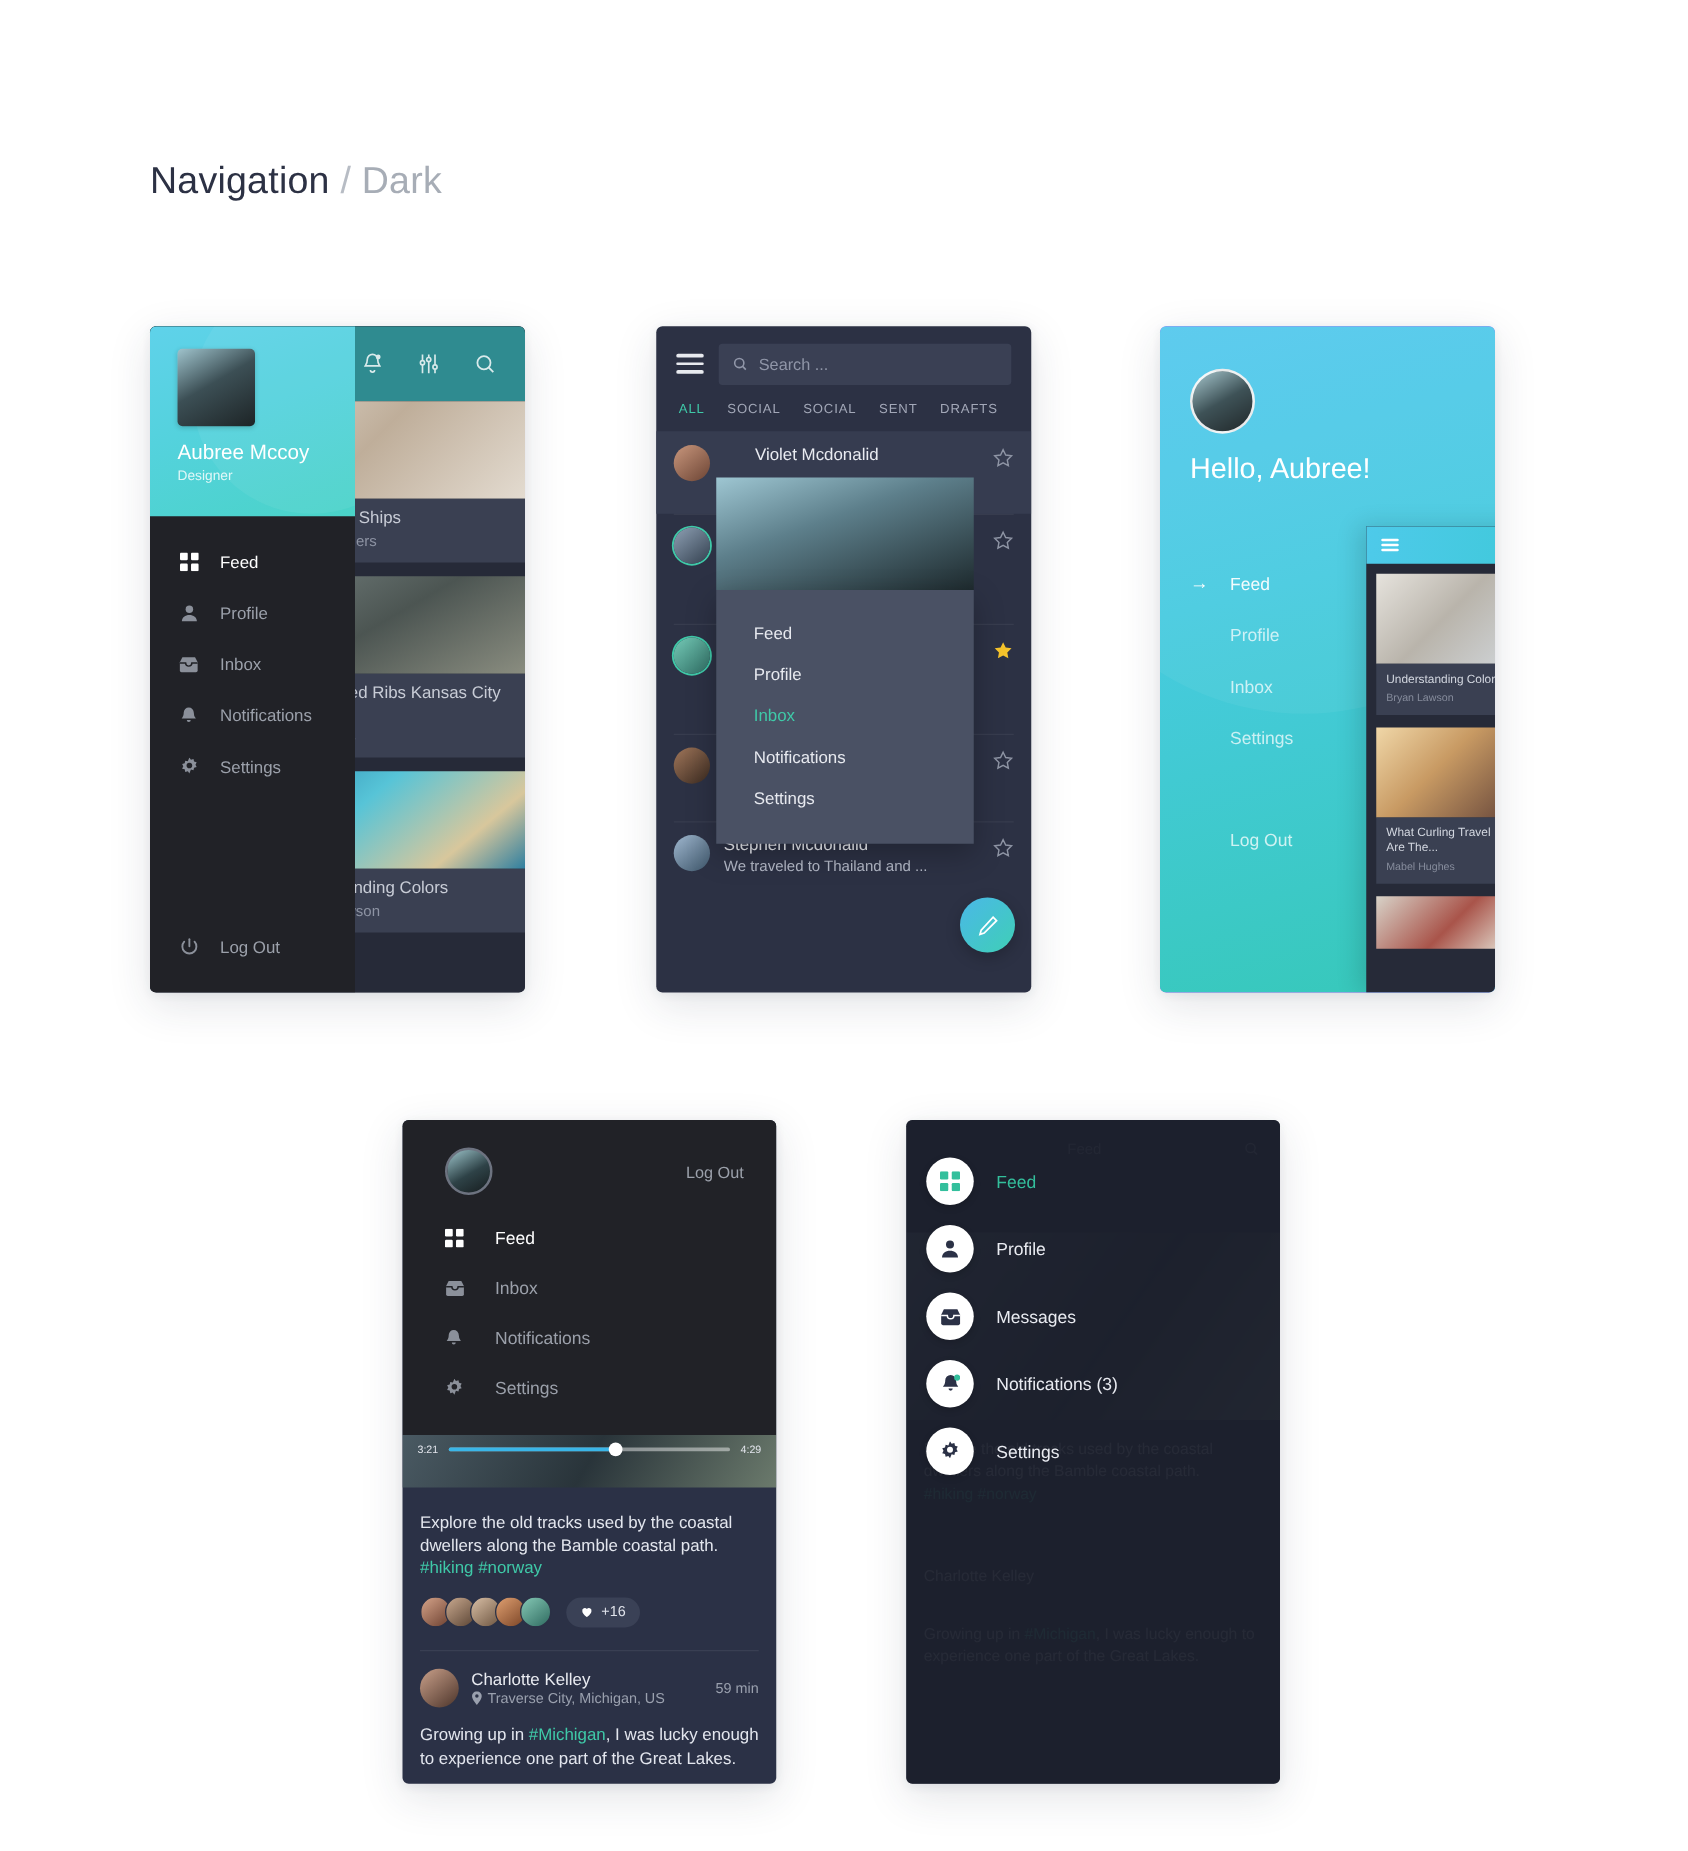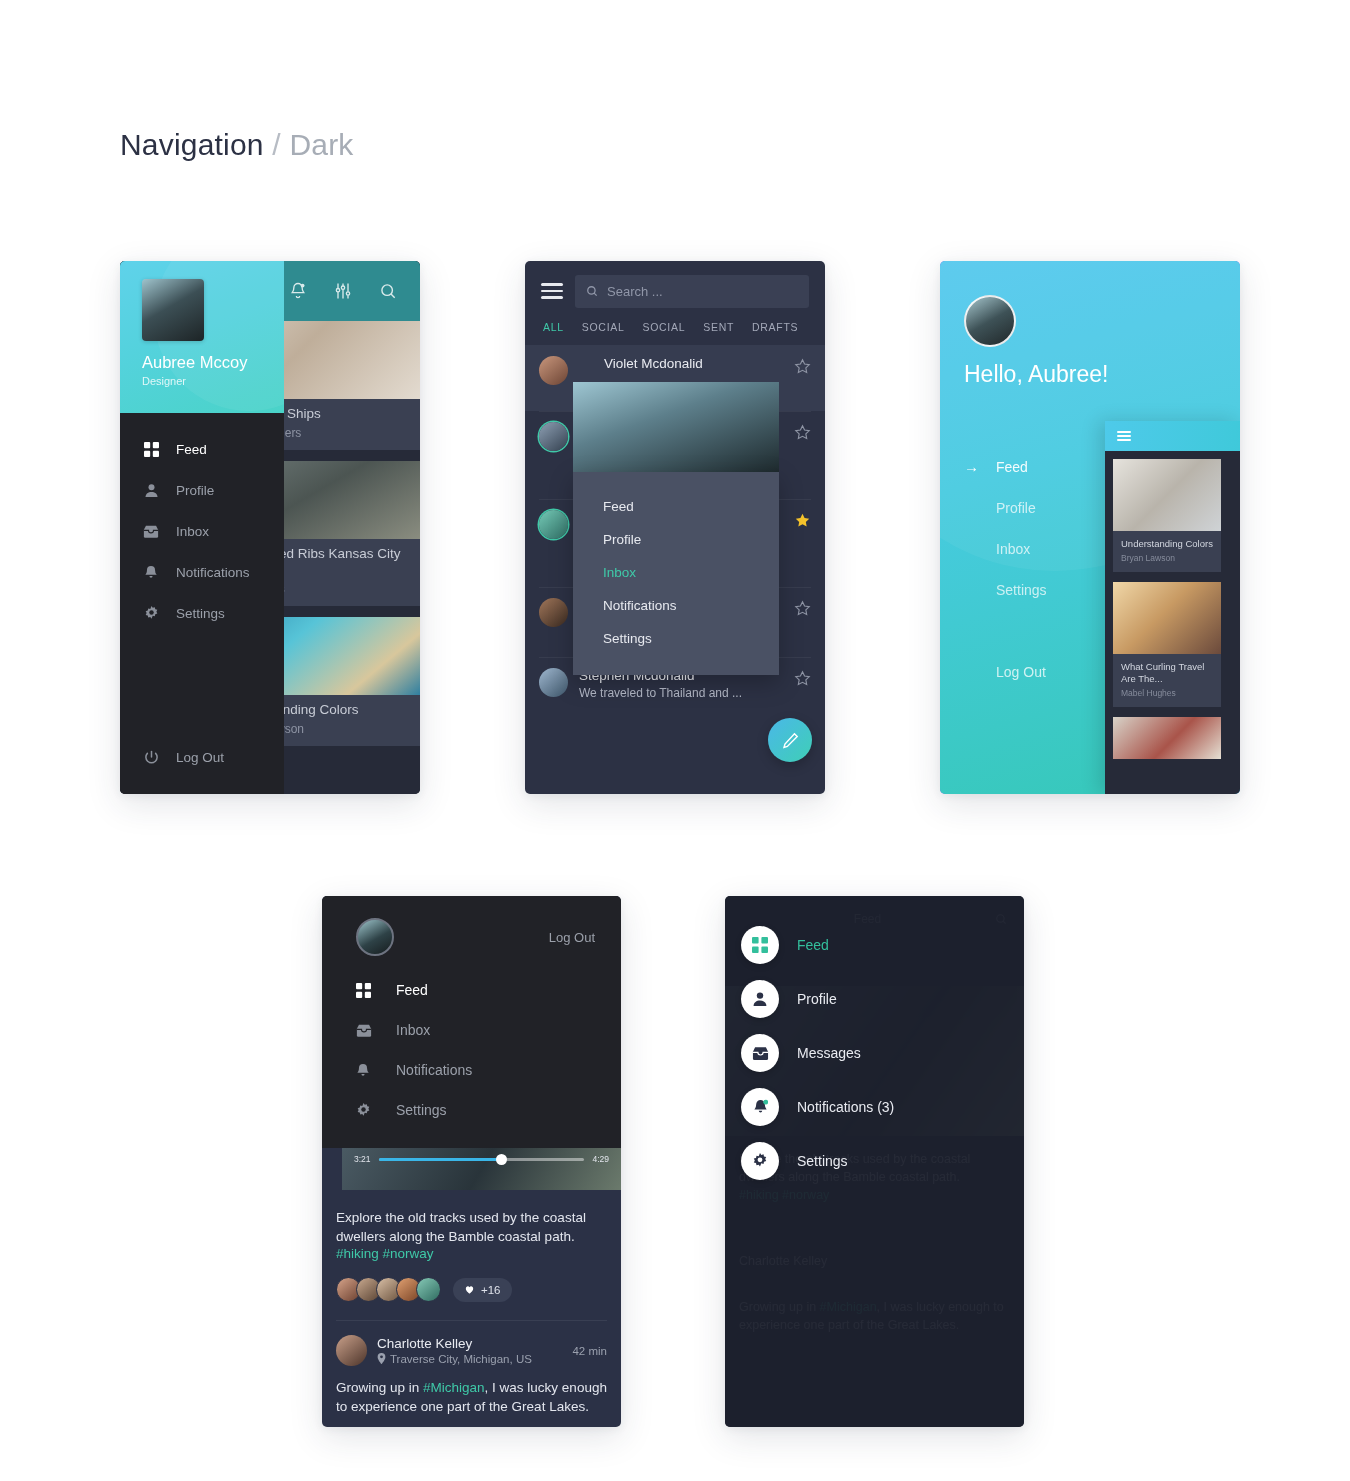--- a/index.html
+++ b/index.html
@@ -111,21 +111,21 @@
   .m2-mi.active { color: #3fc9a8; }
   .m2-fab {
     position: absolute; right: 13px; bottom: 32px; width: 44px; height: 44px;
     border-radius: 50%; z-index: 12;
     background: linear-gradient(135deg, #4ab8e8 0%, #3fcfb6 100%);
     display: flex; align-items: center; justify-content: center;
     box-shadow: 0 4px 12px rgba(0,0,0,.22);
   }
 
   
-  #m3 { left: 928px; top: 261px; width: 300px; height: 533px; background: #8b5cf6; margin-left: 12px; }
+  #m3 { left: 928px; top: 261px; width: 268px; height: 533px; background: #8b5cf6; }
   .m3-grad {
     position: absolute; left: 0; top: 0; width: 300px; height: 533px;
     background: linear-gradient(165deg, #56c9ee 0%, #47cbe0 38%, #36c8b8 100%);
     overflow: hidden;
   }
   .m3-grad:after {
     content:""; position:absolute; left:-100px; top:-120px; width:430px; height:430px;
     border-radius:50%; background: rgba(255,255,255,.05);
   }
   .m3-avatar {
@@ -163,21 +163,21 @@
   .m4-menu { background: #212227; padding: 22px 0 18px 0; position: relative; }
   .m4-mhead { display: flex; align-items: center; justify-content: space-between; padding: 0 26px 0 34px; }
   .m4-mav { width: 38px; height: 38px; border-radius: 50%; background-size: cover; background-position: center 20%;
             border: 2px solid #6d7380; }
   .m4-logout { color: #9ba0aa; font-size: 13px; }
   .m4-nav { padding-top: 14px; }
   .m4-item { display: flex; align-items: center; height: 40px; padding-left: 34px; }
   .m4-item .gi { width: 18px; margin-right: 22px; display:flex; align-items:center; }
   .m4-item .lb { font-size: 14px; color: #9ba0aa; }
   .m4-item.active .lb { color: #ffffff; }
-  .m4-video { position: relative; height: 42px; background-size: cover; background-position: center 60%; margin-left: 20px; }
+  .m4-video { position: relative; height: 42px; background-size: cover; background-position: center 60%; }
   .m4-prog { position: absolute; left: 0; right: 0; top: 6px; display: flex; align-items: center; padding: 0 12px; gap: 8px; }
   .m4-prog .tm { color: #e2e5ec; font-size: 8.5px; }
   .m4-bar { flex: 1; height: 3px; background: rgba(255,255,255,.45); border-radius: 3px; position: relative; }
   .m4-bar i { position: absolute; left: 0; top: 0; bottom: 0; width: 60%; background: #3ab6e8; border-radius: 3px; }
   .m4-bar b { position: absolute; left: 57%; top: -4px; width: 11px; height: 11px; border-radius: 50%; background: #fff; }
   .m4-post { padding: 18px 14px 0 14px; }
   .m4-ptxt { color: #e3e6ee; font-size: 13.5px; line-height: 19px; }
   .m4-tags { color: #3fc9a8; font-size: 13.5px; }
   .m4-likes { display: flex; align-items: center; gap: 0; margin-top: 16px; }
   .m4-likes .fa { width: 25px; height: 25px; border-radius: 50%; background-size: cover; background-position: center;
@@ -597,21 +597,21 @@
         <div class="m4-uloc">
           <span>
             <svg width="9" height="11" viewBox="0 0 12 15" fill="#9aa0ae">
               <path d="M6 0a5.3 5.3 0 0 0-5.3 5.3C.7 9.2 6 15 6 15s5.3-5.8 5.3-9.7A5.3 5.3 0 0 0 6 0z"></path>
               <circle cx="6" cy="5.2" r="1.9" fill="#2b3146"></circle>
             </svg>
           </span>
           <span>Traverse City, Michigan, US</span>
         </div>
       </div>
-      <div class="m4-time">42 min</div>
+      <div class="m4-time">59 min</div>
     </div>
 
     <div class="m4-body">
       <span>Growing up in </span><span style="color:#3fc9a8">#Michigan</span><span>, I was lucky enough to experience one part of the Great Lakes.</span>
     </div>
 
   </div>
 
   <div class="phone" id="m5">
     <div class="m5-ghost">

